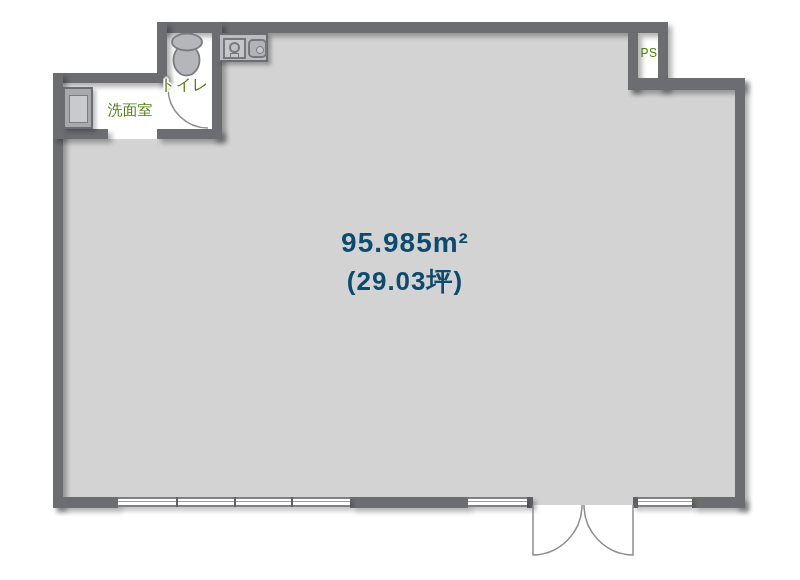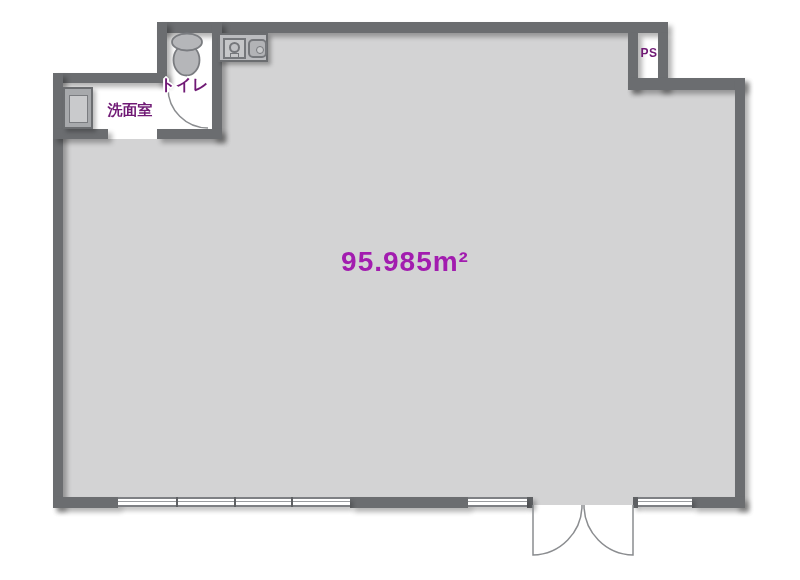--- a/index.html
+++ b/index.html
@@ -28,33 +28,33 @@
   .k-dial{position:absolute;left:5px;top:13px;width:9px;height:5px;border:1.5px solid #75777b;background:#c6c7c9;}
   .k-right{position:absolute;left:28px;top:4px;width:19px;height:19px;background:#b2b3b6;border:2px solid #75777b;border-radius:5px;}
   .k-drain{position:absolute;left:6px;top:5px;width:8px;height:8px;border:1.5px solid #75777b;border-radius:50%;background:#c9cacc;}
   .basin{
     position:absolute;left:63px;top:87px;width:30px;height:42px;
     background:#a7a9ac;border:2px solid #6b6d70;box-shadow:3px 3px 4px rgba(0,0,0,0.25);
   }
   .basin-inner{position:absolute;left:4px;top:6px;width:19px;height:28px;background:#c9cacc;border:1.5px solid #7a7c80;}
   .arc-svg{position:absolute;overflow:visible;}
   .lbl{
-    position:absolute;font-weight:bold;color:#701a75;white-space:nowrap;
+    position:absolute;font-weight:normal;color:#4d7c0f;white-space:nowrap;
     transform:translate(-50%,-50%);
   }
   .halo{
     text-shadow:-1px -1px 0 #fff,1px -1px 0 #fff,-1px 1px 0 #fff,1px 1px 0 #fff,
                 -2px 0 0 #fff,2px 0 0 #fff,0 2px 0 #fff,0 -2px 0 #fff;
   }
   .toilet-lbl{left:184px;top:85px;font-size:16px;}
   .washroom-lbl{left:130px;top:110px;font-size:15px;text-align:right;}
   .ps-lbl{left:649px;top:53px;font-size:12px;letter-spacing:0.5px;}
   .area-lbl{
     position:absolute;left:405px;top:262px;transform:translate(-50%,-50%);
-    text-align:center;color:#a21caf;font-weight:bold;
+    text-align:center;color:#0c4a6e;font-weight:bold;
   }
   .area-m2{font-size:28px;line-height:38px;letter-spacing:1px;}
   .area-tsubo{font-size:26px;line-height:38px;letter-spacing:1px;}
 </style>
 </head>
 <body>
 
 <div class="plan">
 
   <div class="floor" style="left:222px;top:33px;width:406px;height:106px;"></div>
@@ -124,15 +124,16 @@
       <div class="k-drain"></div>
     </div>
   </div>
 
   <div class="lbl halo toilet-lbl">トイレ</div>
   <div class="lbl halo washroom-lbl">洗面室</div>
   <div class="lbl ps-lbl">PS</div>
 
   <div class="area-lbl">
     <div class="area-m2">95.985m²</div>
+    <div class="area-tsubo">(29.03坪)</div>
   </div>
 
 </div>
 
 </body></html>

